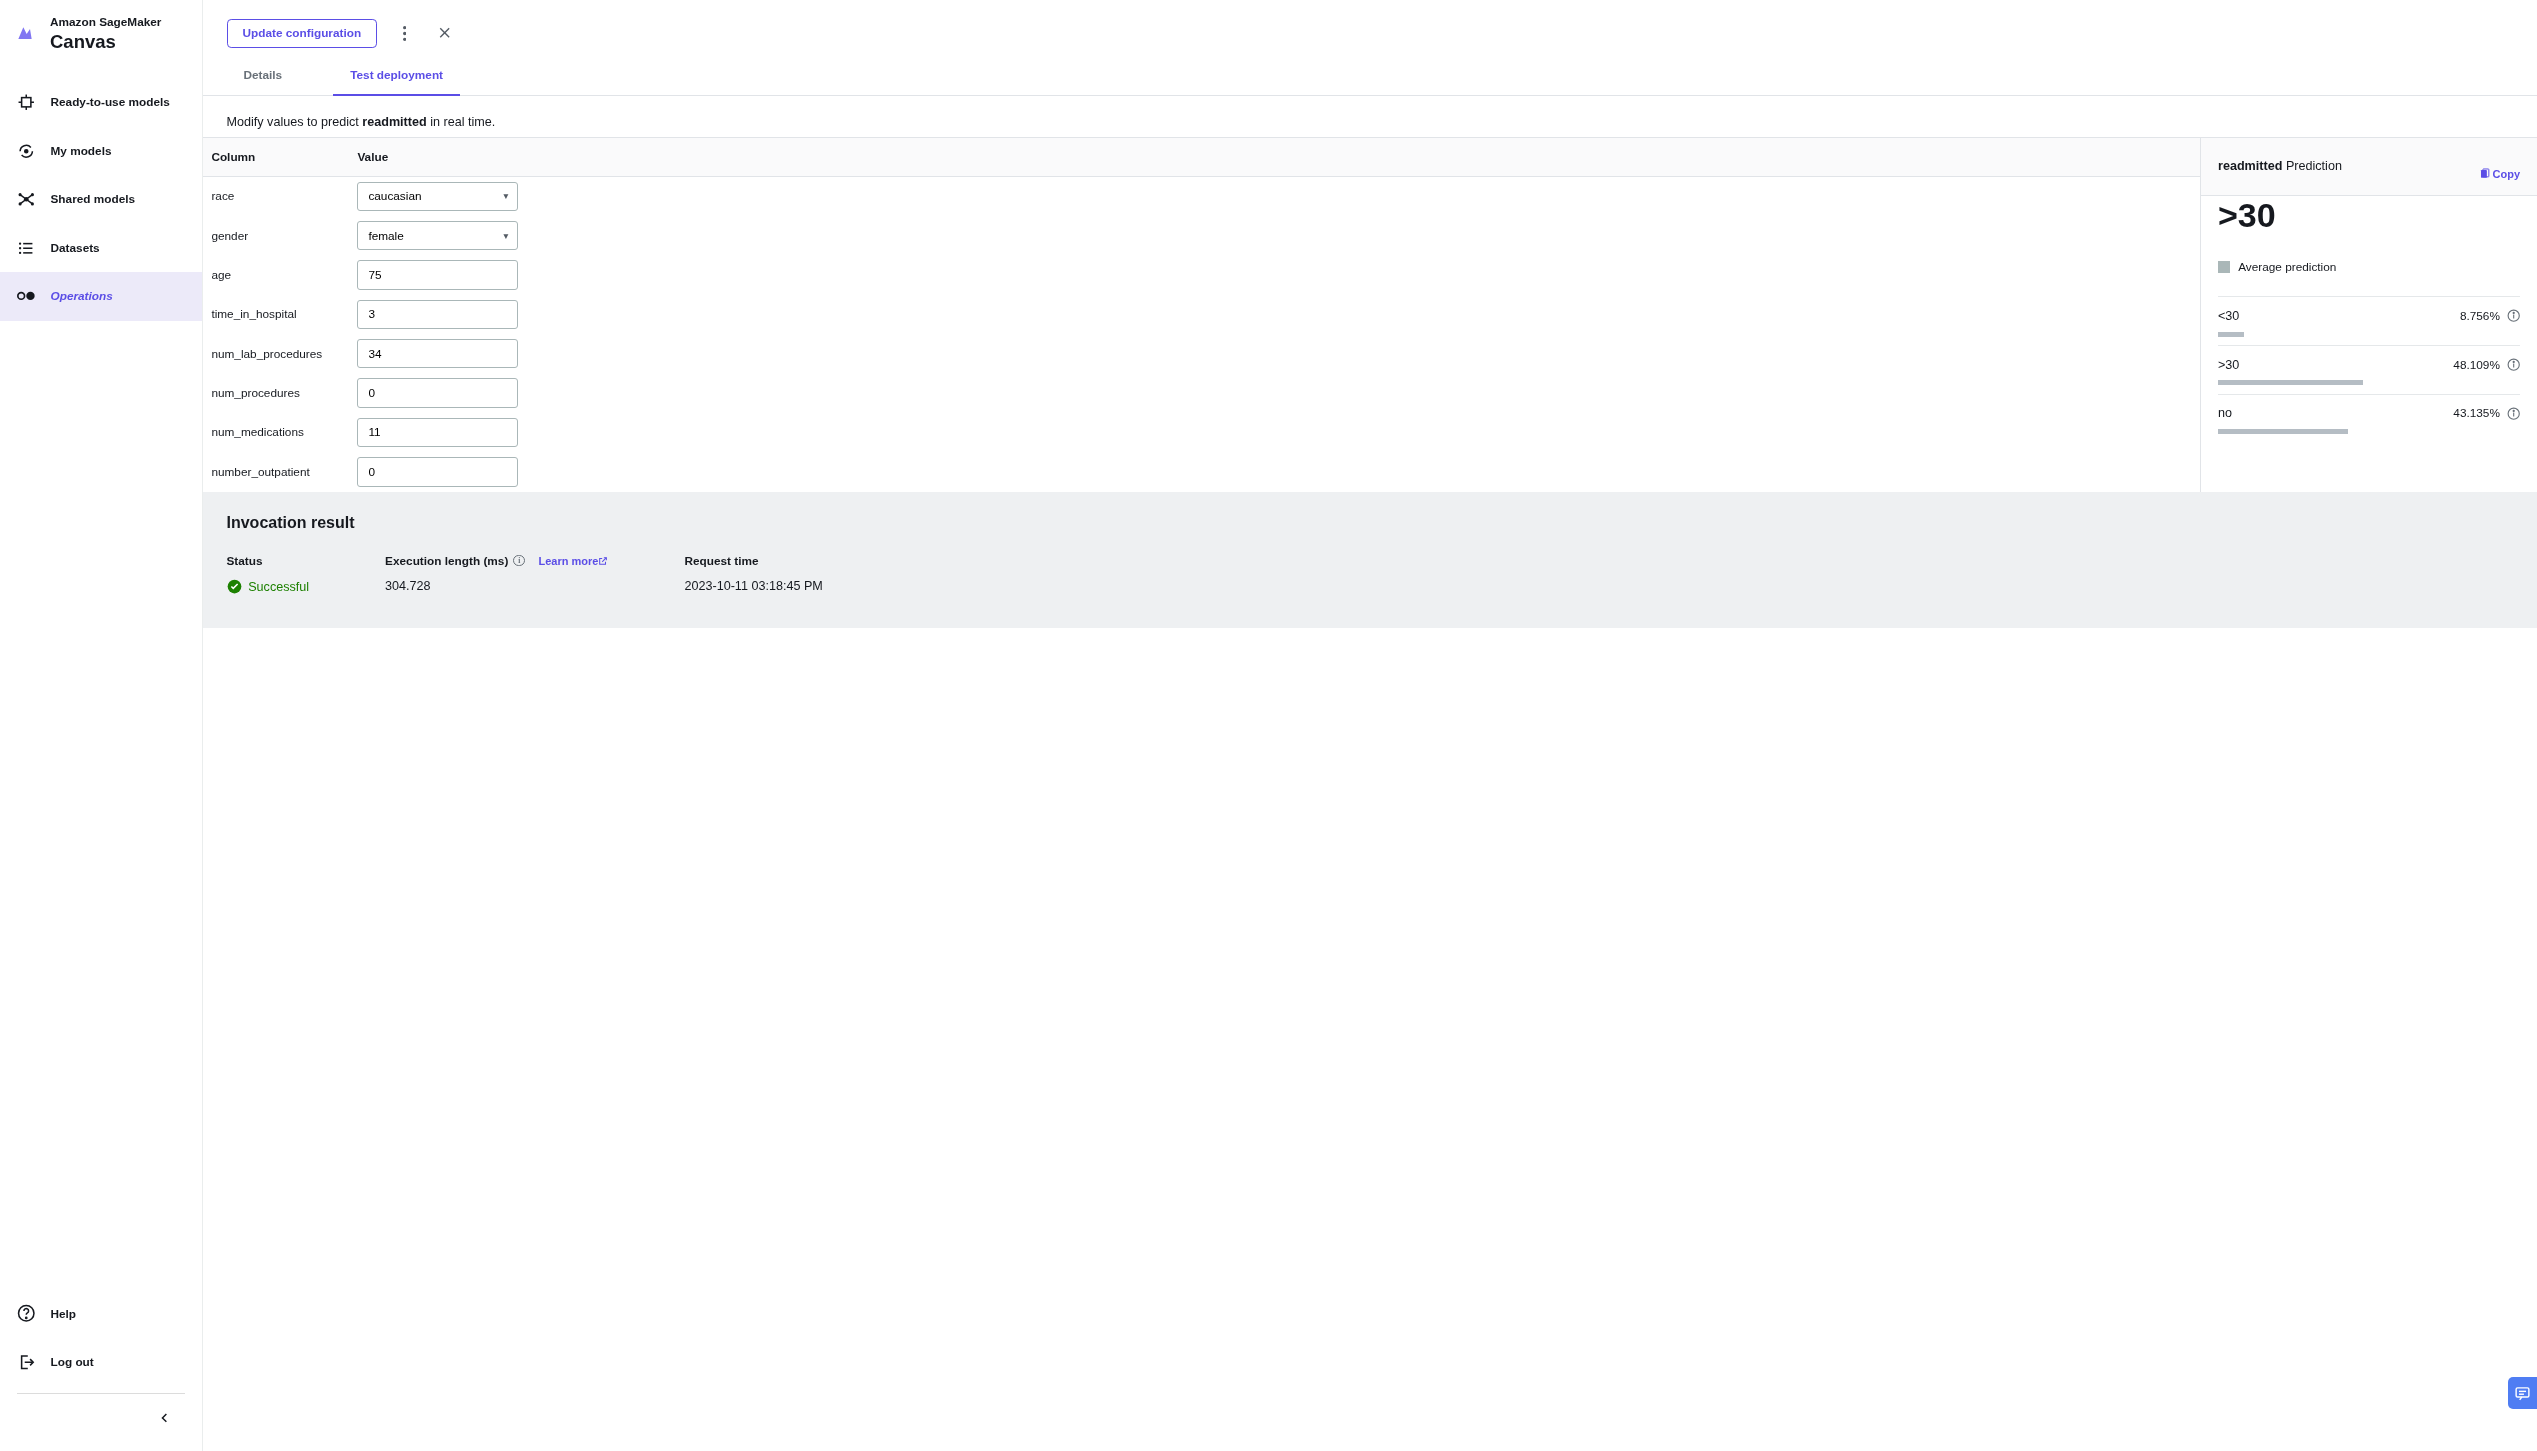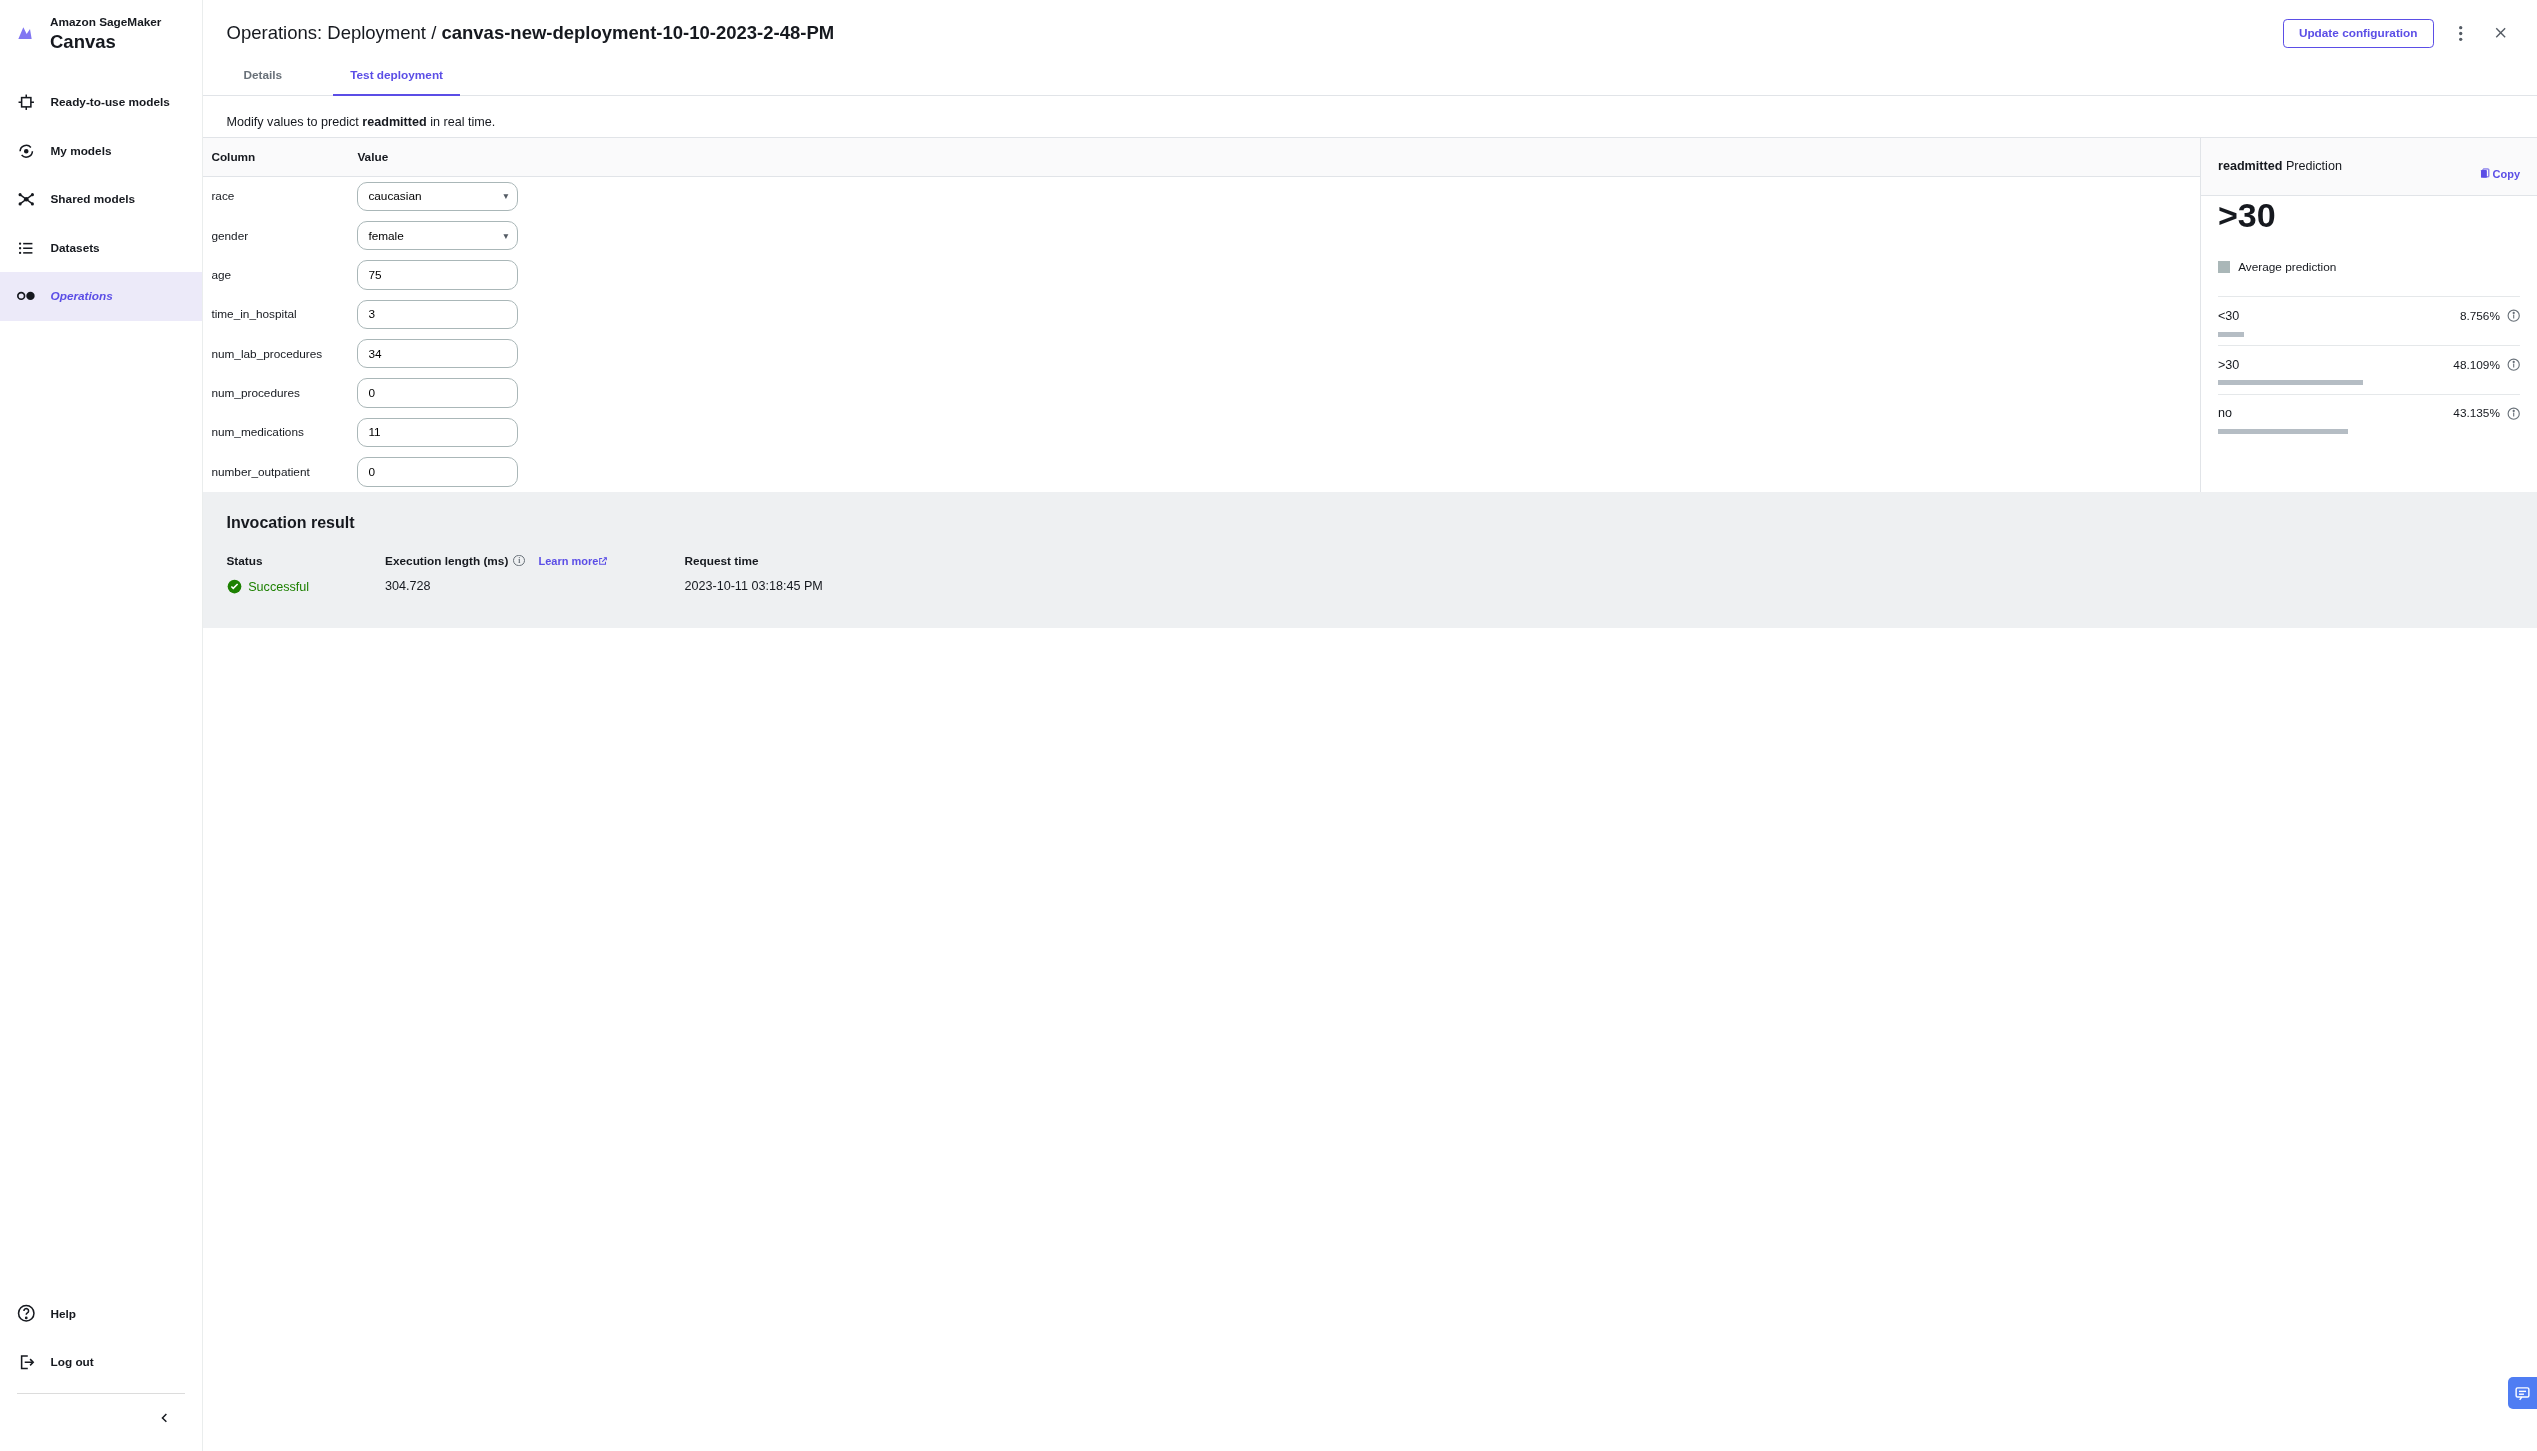--- a/index.html
+++ b/index.html
@@ -145,21 +145,21 @@
   .row {
     display: flex;
     align-items: center;
     padding: 5px 8.4px;
   }
   .row .cell-label { width: 146px; font-size: 11.8px; color: #16191f; }
   .row .cell-input { }
   .txt-input, .sel-input {
     width: 161px;
     border: 0.8px solid #aab7b8;
-    border-radius: 10px;
+    border-radius: 3px;
     padding: 6.7px 25px 6.7px 10px;
     font-size: 11.8px;
     background: #fff;
   }
   .sel-wrap { position: relative; display: inline-block; }
   .sel-wrap .caret {
     position: absolute; right: 8.4px; top: 50%; transform: translateY(-50%);
     pointer-events: none; color: #545b64; font-size: 8.4px;
   }
 
@@ -316,23 +316,20 @@
             <path d="M15 4 L7 12 L15 20"></path>
           </svg>
       </span>
     </div>
   </div>
 </aside>
 
 <main class="main">
 
   <div class="topbar">
-    <div class="breadcrumb">
-      <span>Operations: Deployment / </span><span class="bc-deploy-name">canvas-new-deployment-10-10-2023-2-48-PM</span>
-    </div>
     <button class="btn-outline">Update configuration</button>
     <span class="icon-btn">
       <svg width="3.4" height="15" viewBox="0 0 4 18" fill="#545b64">
           <circle cx="2" cy="2" r="2"></circle>
           <circle cx="2" cy="9" r="2"></circle>
           <circle cx="2" cy="16" r="2"></circle>
         </svg>
     </span>
     <span class="icon-btn">
       <svg width="13.4" height="13.4" viewBox="0 0 24 24" fill="none" stroke="#545b64" stroke-width="2.5">

